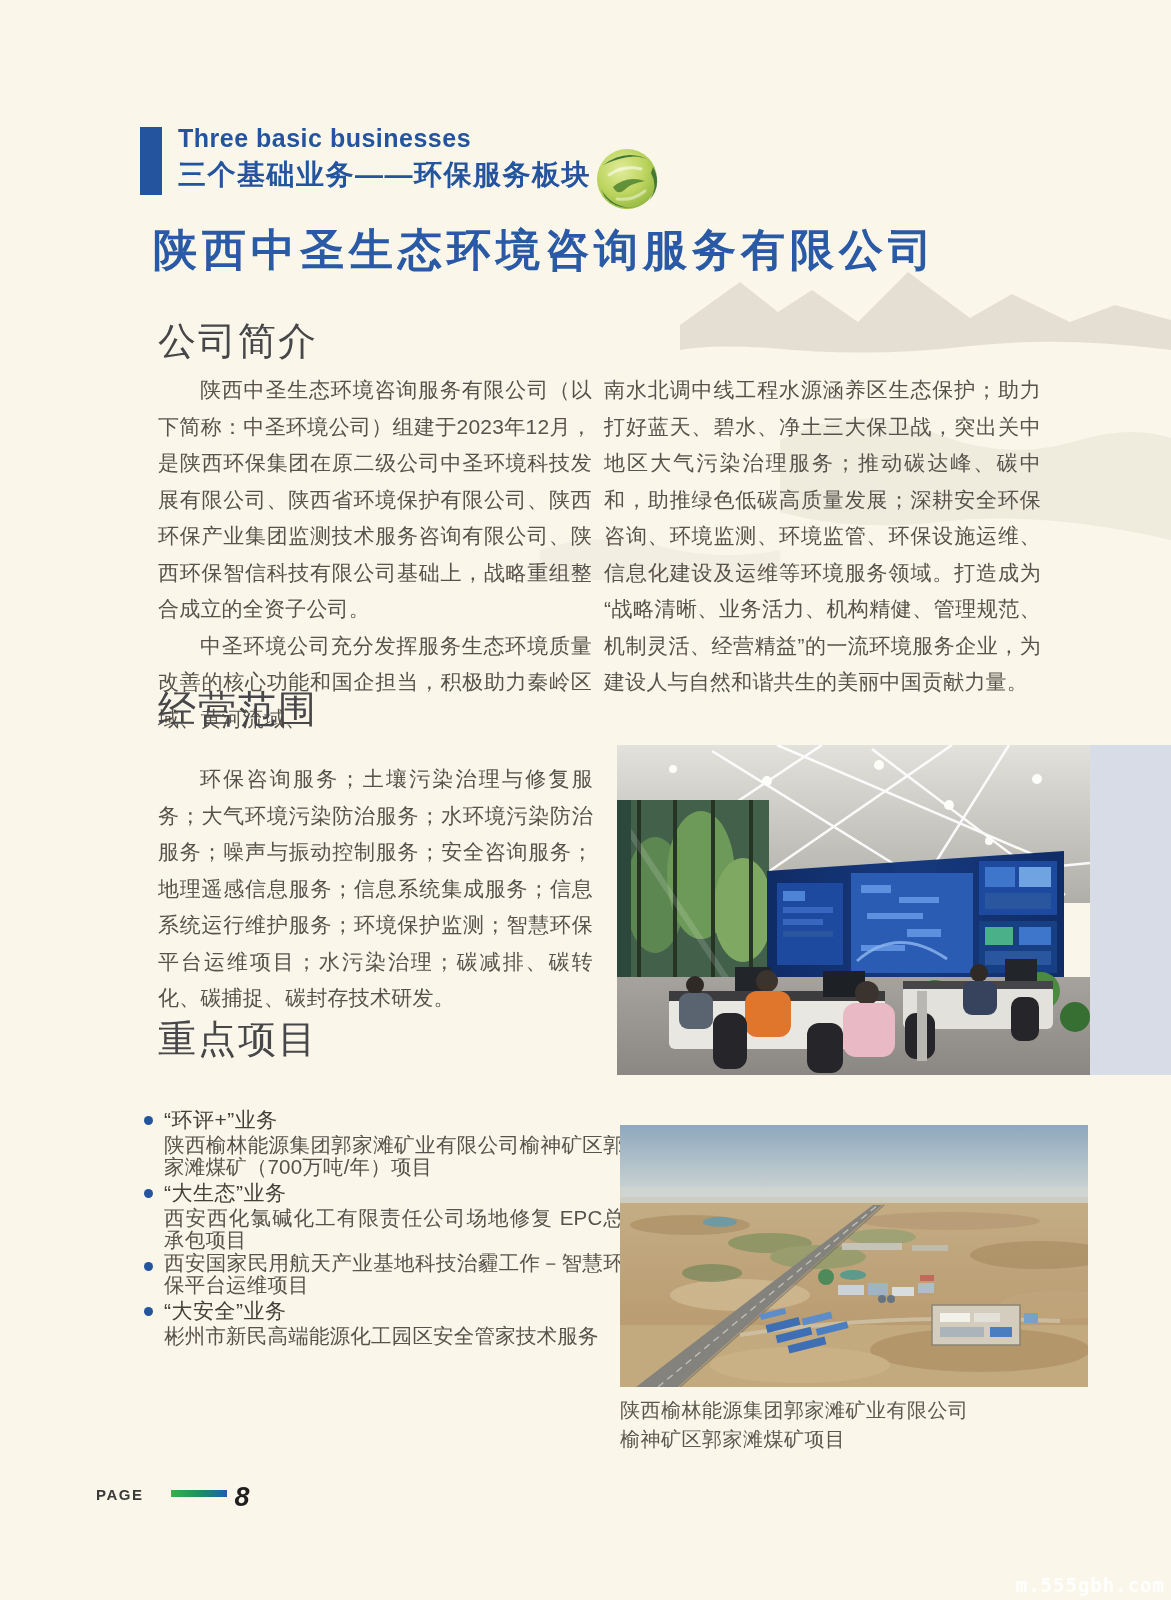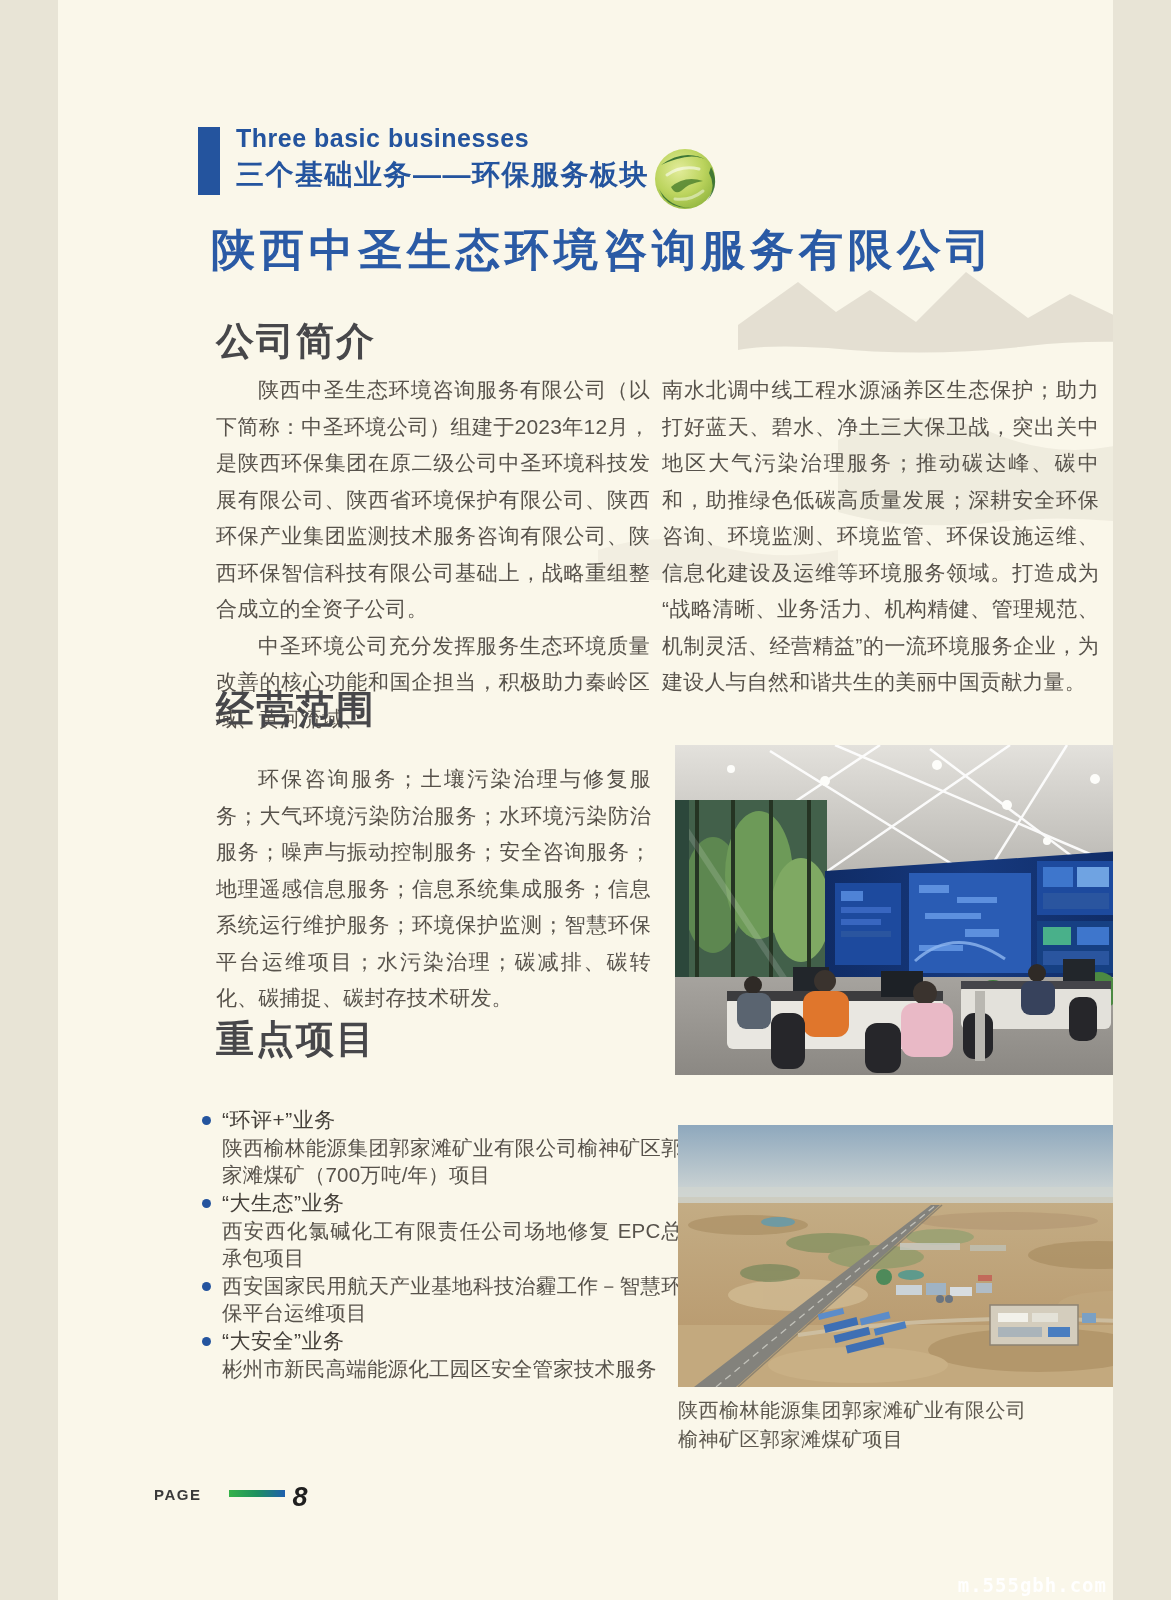--- a/index.html
+++ b/index.html
@@ -1,48 +1,48 @@
 <!DOCTYPE html>
 <html lang="zh"><head>
 <meta charset="utf-8">
 <style>
   html,body{margin:0;padding:0;background:#e8e4d6;}
   .page{
-    position:relative; width:1055px; height:1600px; margin:0 auto;
+    position:relative; width:1171px; height:1600px; margin:0 auto;
     background:#faf7ea; overflow:hidden;
     font-family:"Liberation Sans", sans-serif;
     -webkit-font-smoothing:antialiased;
   }
   .abs{position:absolute;}
   
   .eyebrow-bar{left:140px; top:127px; width:22px; height:68px; background:#24549e;}
   .tagline-en{left:178px; top:124px; font-size:25px; font-weight:bold; color:#24549e; letter-spacing:.5px; white-space:nowrap;}
   .tagline-zh{left:178px; top:156px; font-size:28px; font-weight:bold; color:#24549e; letter-spacing:1.5px; white-space:nowrap;}
   .logo{left:593px; top:145px; width:68px; height:68px;}
   .company-title{left:153px; top:221px; font-size:44px; font-weight:bold; color:#2a5aa5; letter-spacing:5px; white-space:nowrap;}
   
   .mountains{left:540px; top:250px; width:631px; height:330px; pointer-events:none;}
   
-  .sec-heading{font-size:38px; font-weight:bold; color:#47474a; letter-spacing:2px; white-space:nowrap;}
+  .sec-heading{font-size:38px; font-weight:normal; color:#47474a; letter-spacing:2px; white-space:nowrap;}
   #intro-heading{left:158px; top:316px;}
   #scope-heading{left:158px; top:684px;}
   #projects-heading{left:158px; top:1014px;}
   
   .body-text{font-size:21px; line-height:36.5px; color:#57524b; text-align:justify; letter-spacing:.2px;}
   .body-text p{margin:0;}
   .body-text p.indent{text-indent:2em;}
   #intro-left{left:158px; top:372px; width:434px;}
   #intro-right{left:604px; top:372px; width:437px;}
   #scope-body{left:158px; top:761px; width:435px;}
   
   .projects-list{left:142px; top:1106px; width:482px;}
   .proj-item{position:relative; padding-left:22px; margin-bottom:1px;}
   .proj-bullet{position:absolute; left:2px; top:10px; width:9px; height:9px; border-radius:50%; background:#24549e;}
   .proj-title{font-size:21px; line-height:28px; color:#45403a; letter-spacing:.5px;}
-  .proj-desc{font-size:20.5px; line-height:27px; color:#57524b; text-align:justify; letter-spacing:.2px;}
+  .proj-desc{font-size:20.5px; line-height:22px; color:#57524b; text-align:justify; letter-spacing:.2px;}
   
   .photo1{left:617px; top:745px; width:473px; height:330px; overflow:hidden;}
   .side-strip{left:1090px; top:745px; width:81px; height:330px; background:#d7dce6;}
   .photo2{left:620px; top:1125px; width:468px; height:262px; overflow:hidden;}
   .photo svg{display:block;}
   .caption{left:620px; top:1396px; width:448px; text-align:left; font-size:20px; line-height:29px; color:#5d584f; letter-spacing:.5px;}
   
   .footer{left:96px; top:1487px; display:flex; align-items:flex-start;}
   .footer-label-wrap{display:flex; flex-direction:row;gap:28px;}
   .footer-label{font-size:15px; font-weight:bold; color:#3a3a3a; letter-spacing:1.5px; line-height:15px;}

